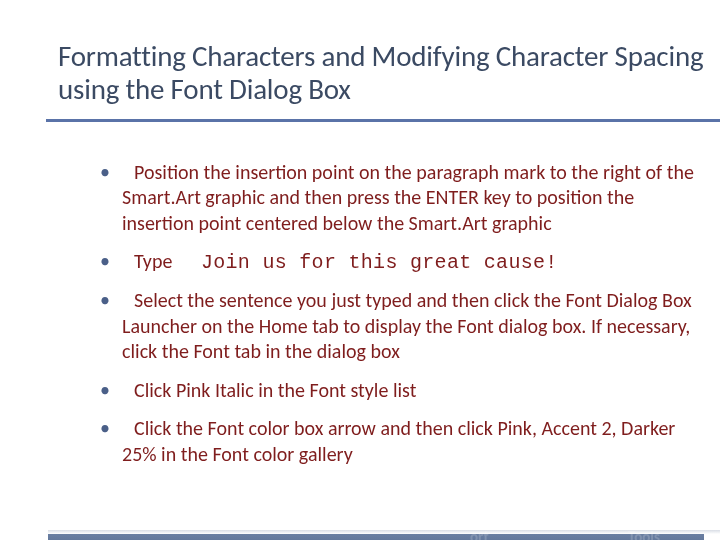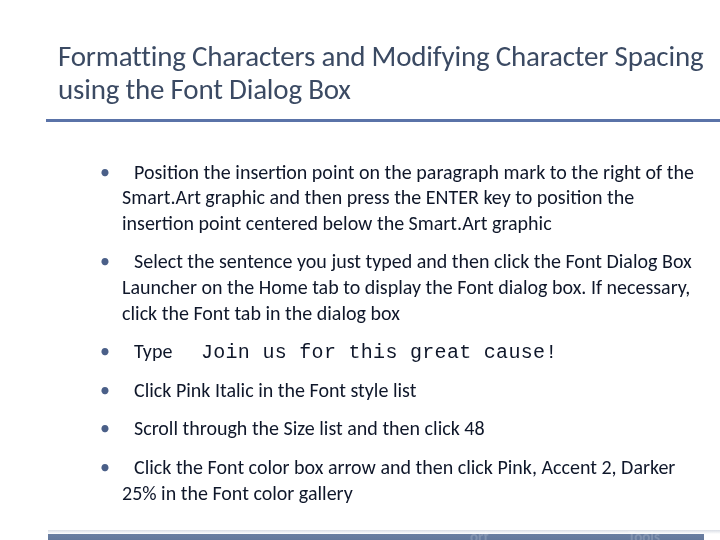--- a/index.html
+++ b/index.html
@@ -33,21 +33,21 @@
     padding: 14px 26px 0 22px;
   }
   ul.bullets {
     list-style: none;
   }
   ul.bullets > li {
     position: relative;
     padding-left: 28px;
     font-size: 20px;
     line-height: 1.28;
-    color: #0f172a;
+    color: #7f1d1d;
     margin-bottom: 4px;
   }
   ul.bullets > li::before {
     content: "•";
     position: absolute;
     left: 6px;
     top: 0;
     color: #4a5f88;
     font-size: 20px;
     line-height: 1.28;
@@ -106,30 +106,27 @@
 
   <h1 class="title">Formatting Characters and Modifying Character Spacing using the Font Dialog Box</h1>
   <hr class="title-rule">
 
   <div class="content">
     <ul class="bullets">
       <li>
         <span>Position the insertion point on the paragraph mark to the right of the Smart.Art graphic and then press the ENTER key to position the insertion point centered below the Smart.Art graphic</span><span class="mono"></span><span></span>
       </li>
       <li>
+        <span>Type </span><span class="mono">Join us for this great cause!</span><span></span>
+      </li>
+      <li>
         <span>Select the sentence you just typed and then click the Font Dialog Box Launcher on the Home tab to display the Font dialog box. If necessary, click the Font tab in the dialog box</span><span class="mono"></span><span></span>
       </li>
       <li>
-        <span>Type </span><span class="mono">Join us for this great cause!</span><span></span>
-      </li>
-      <li>
         <span>Click Pink Italic in the Font style list</span><span class="mono"></span><span></span>
-      </li>
-      <li>
-        <span>Scroll through the Size list and then click 48</span><span class="mono"></span><span></span>
       </li>
       <li>
         <span>Click the Font color box arrow and then click Pink, Accent 2, Darker 25% in the Font color gallery</span><span class="mono"></span><span></span>
       </li>
     </ul>
   </div>
 
   <div class="footer-band"></div>
   <div class="footer">
     <span class="footer-left">Microsoft Office 2007: Complete Concepts and Techniques - Windows Vista Edition</span>

